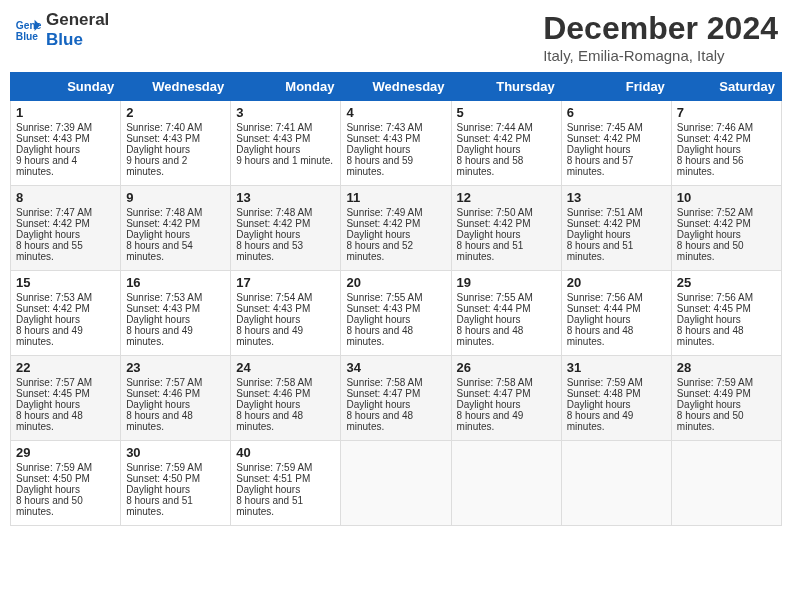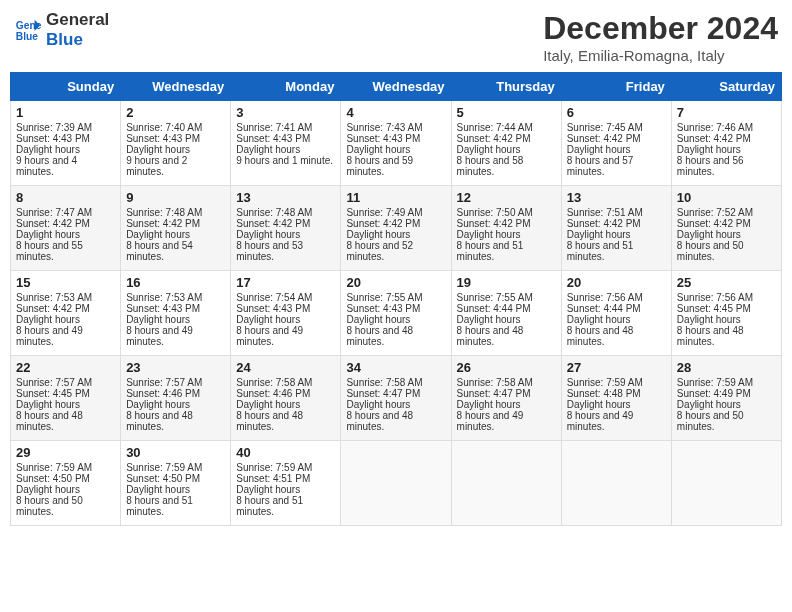--- a/index.html
+++ b/index.html
@@ -139,21 +139,21 @@
         <td><span class="day-number">19</span><span>Sunrise: 7:55 AM<br>Sunset: 4:44 PM<br>Daylight hours<br>8 hours and 48 minutes.</span></td>
         <td><span class="day-number">20</span><span>Sunrise: 7:56 AM<br>Sunset: 4:44 PM<br>Daylight hours<br>8 hours and 48 minutes.</span></td>
         <td><span class="day-number">25</span><span>Sunrise: 7:56 AM<br>Sunset: 4:45 PM<br>Daylight hours<br>8 hours and 48 minutes.</span></td>
       </tr>
       <tr class="week-row">
         <td><span class="day-number">22</span><span>Sunrise: 7:57 AM<br>Sunset: 4:45 PM<br>Daylight hours<br>8 hours and 48 minutes.</span></td>
         <td><span class="day-number">23</span><span>Sunrise: 7:57 AM<br>Sunset: 4:46 PM<br>Daylight hours<br>8 hours and 48 minutes.</span></td>
         <td><span class="day-number">24</span><span>Sunrise: 7:58 AM<br>Sunset: 4:46 PM<br>Daylight hours<br>8 hours and 48 minutes.</span></td>
         <td><span class="day-number">34</span><span>Sunrise: 7:58 AM<br>Sunset: 4:47 PM<br>Daylight hours<br>8 hours and 48 minutes.</span></td>
         <td><span class="day-number">26</span><span>Sunrise: 7:58 AM<br>Sunset: 4:47 PM<br>Daylight hours<br>8 hours and 49 minutes.</span></td>
-        <td><span class="day-number">27</span><span>Sunrise: 7:59 AM<br>Sunset: 4:48 PM<br>Daylight hours<br>8 hours and 49 minutes.</span></td>
+        <td><span class="day-number">31</span><span>Sunrise: 7:59 AM<br>Sunset: 4:48 PM<br>Daylight hours<br>8 hours and 49 minutes.</span></td>
         <td><span class="day-number">28</span><span>Sunrise: 7:59 AM<br>Sunset: 4:49 PM<br>Daylight hours<br>8 hours and 50 minutes.</span></td>
       </tr>
       <tr class="week-row">
         <td><span class="day-number">29</span><span>Sunrise: 7:59 AM<br>Sunset: 4:50 PM<br>Daylight hours<br>8 hours and 50 minutes.</span></td>
         <td><span class="day-number">30</span><span>Sunrise: 7:59 AM<br>Sunset: 4:50 PM<br>Daylight hours<br>8 hours and 51 minutes.</span></td>
         <td><span class="day-number">40</span><span>Sunrise: 7:59 AM<br>Sunset: 4:51 PM<br>Daylight hours<br>8 hours and 51 minutes.</span></td>
         <td class="empty-cell"></td>
         <td class="empty-cell"></td>
         <td class="empty-cell"></td>
         <td class="empty-cell"></td>

